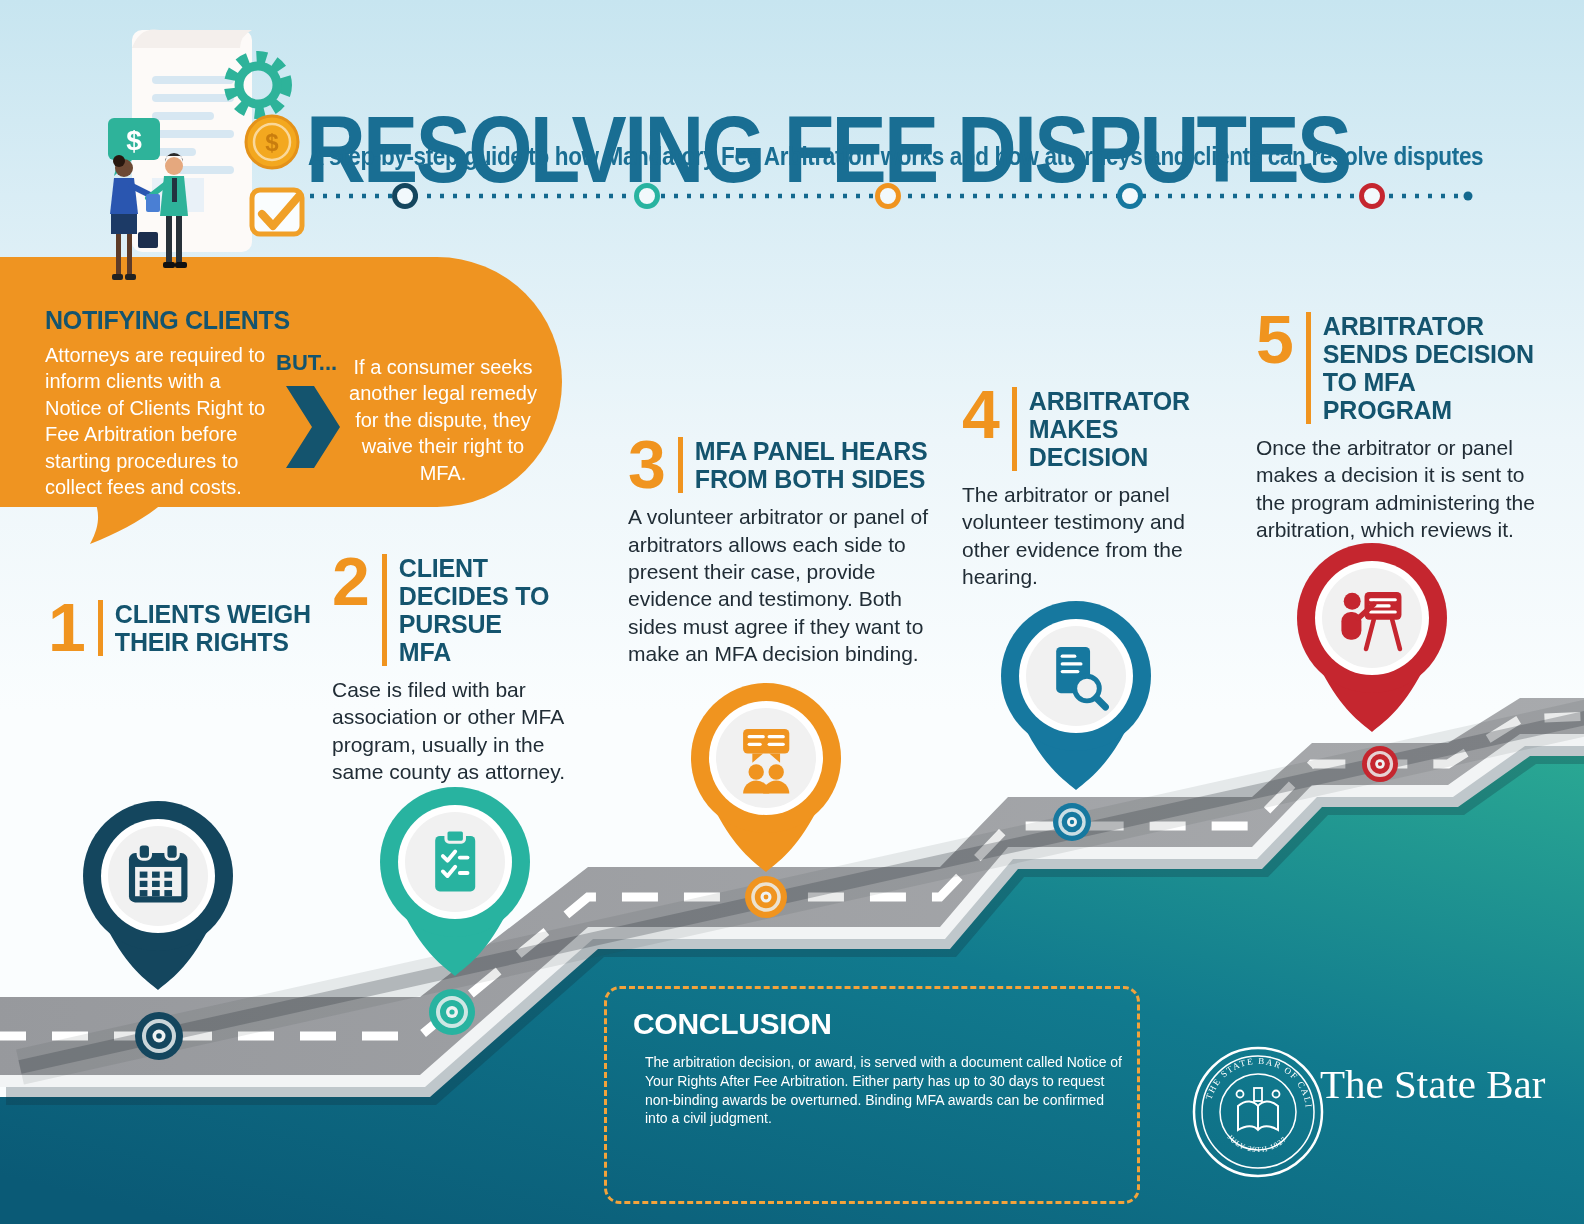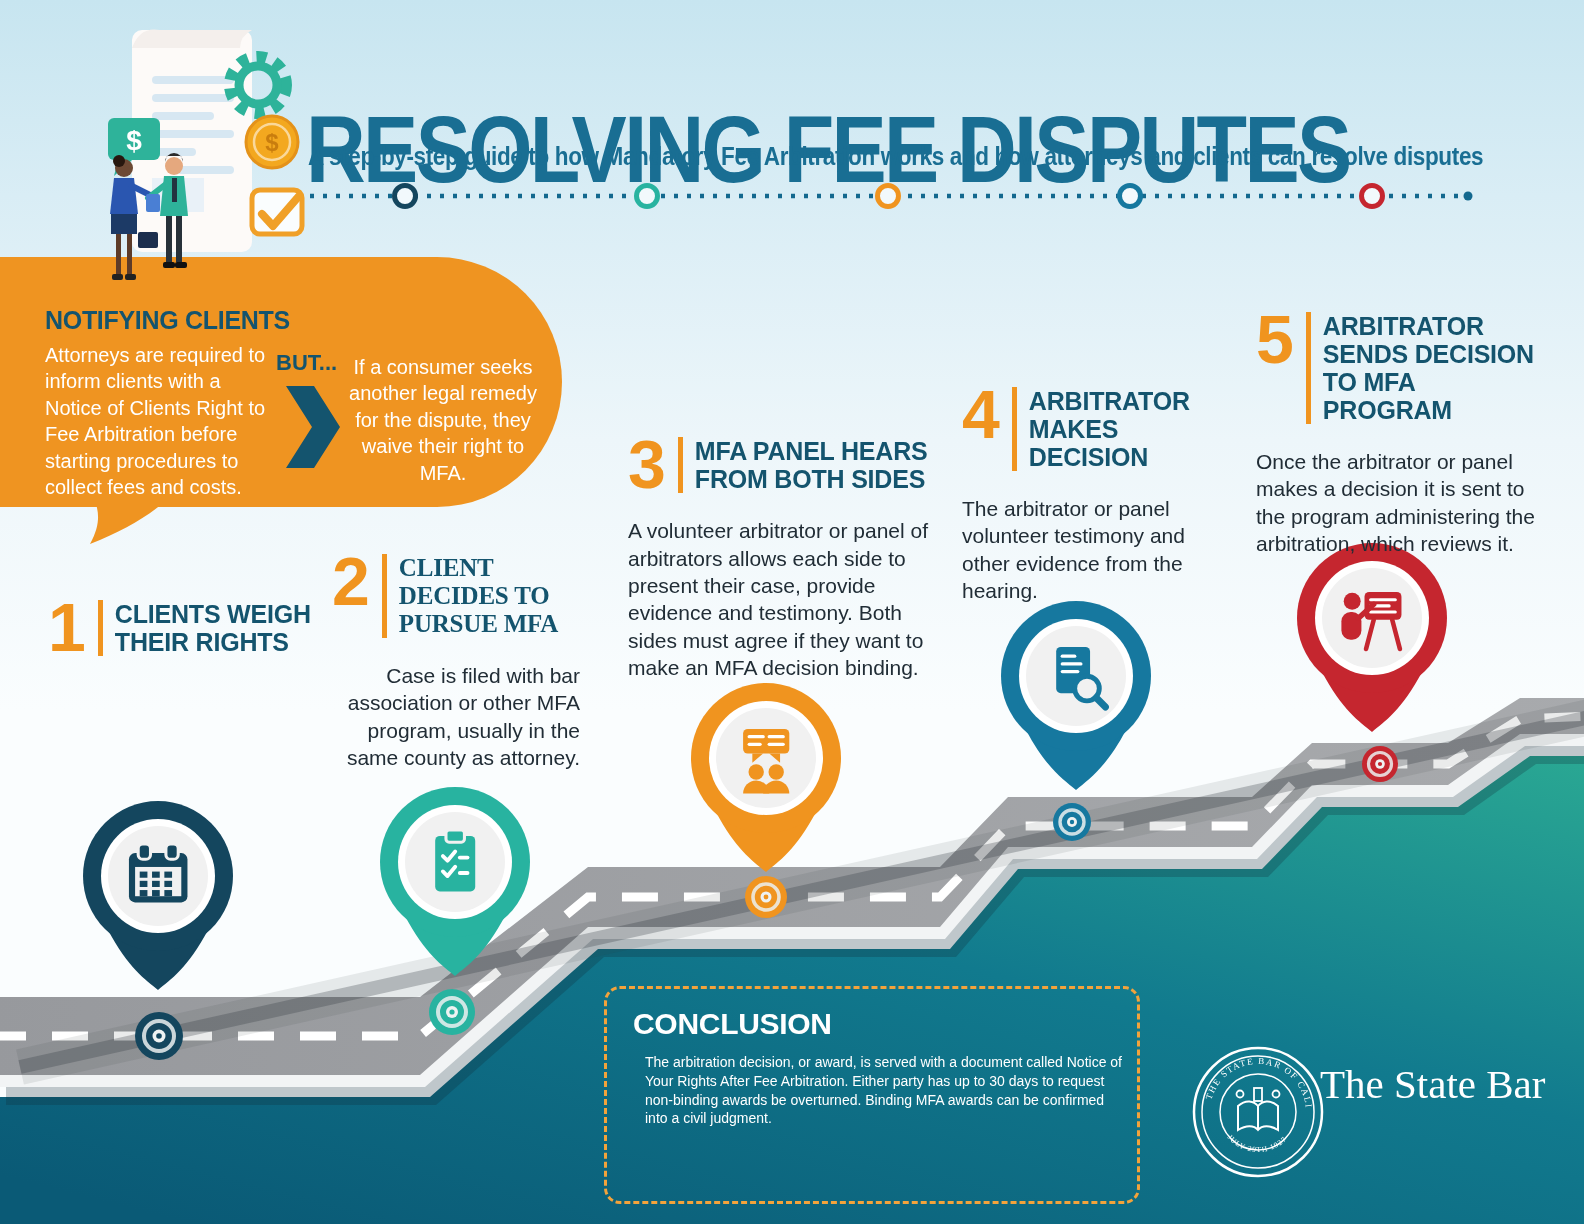--- a/index.html
+++ b/index.html
@@ -27,23 +27,23 @@
   .but-chevron{position:absolute;left:286px;top:112px;}
   .bubble-right{position:absolute;left:347px;top:80px;width:192px;font-size:20px;line-height:1.32;color:#fff;text-align:center;}
   .illus{position:absolute;left:80px;top:18px;z-index:5;}
   
   .step{position:absolute;z-index:3;}
   .step-head{display:flex;align-items:stretch;}
   .step-num{font-size:68px;line-height:.86;font-weight:800;color:var(--accent_orange,#f0941f);}
   .step-bar{width:5px;background:var(--accent_orange,#f0941f);margin:2px 12px 0 12px;}
   .step-title{font-size:25px;line-height:1.12;font-weight:800;color:var(--heading_teal,#14546e);
     letter-spacing:-.2px;padding-top:2px;}
-  .step-body{margin-top:24px;font-size:21px;line-height:1.3;color:var(--body_text,#212d36);}
+  .step-body{margin-top:10px;font-size:21px;line-height:1.3;color:var(--body_text,#212d36);}
   #step1{left:48px;top:598px;} #step1 .step-title{width:200px;} #step1 .step-body{width:256px;}
-  #step2{left:332px;top:552px;} #step2 .step-title{width:160px;font-family:Liberation Serif, serif;} #step2 .step-body{width:248px;text-align:right;}
+  #step2{left:332px;top:552px;} #step2 .step-title{width:160px;} #step2 .step-body{width:248px;}
   #step3{left:628px;top:435px;} #step3 .step-title{width:235px;} #step3 .step-body{width:306px;}
   #step4{left:962px;top:385px;} #step4 .step-title{width:168px;} #step4 .step-body{width:238px;}
   #step5{left:1256px;top:310px;} #step5 .step-title{width:218px;} #step5 .step-body{width:292px;}
   
   .conclusion{position:absolute;left:604px;top:986px;width:536px;height:218px;z-index:3;
     box-sizing:border-box;border:3px dashed var(--conclusion_border,#f3a33b);border-radius:16px;
     padding:18px 26px;color:#fff;}
   .conclusion h2{margin:0 0 10px 0;font-size:30px;font-weight:800;letter-spacing:-.3px;}
   .conclusion p{margin:12px;width:482px;font-size:14px;line-height:1.34;}
   

